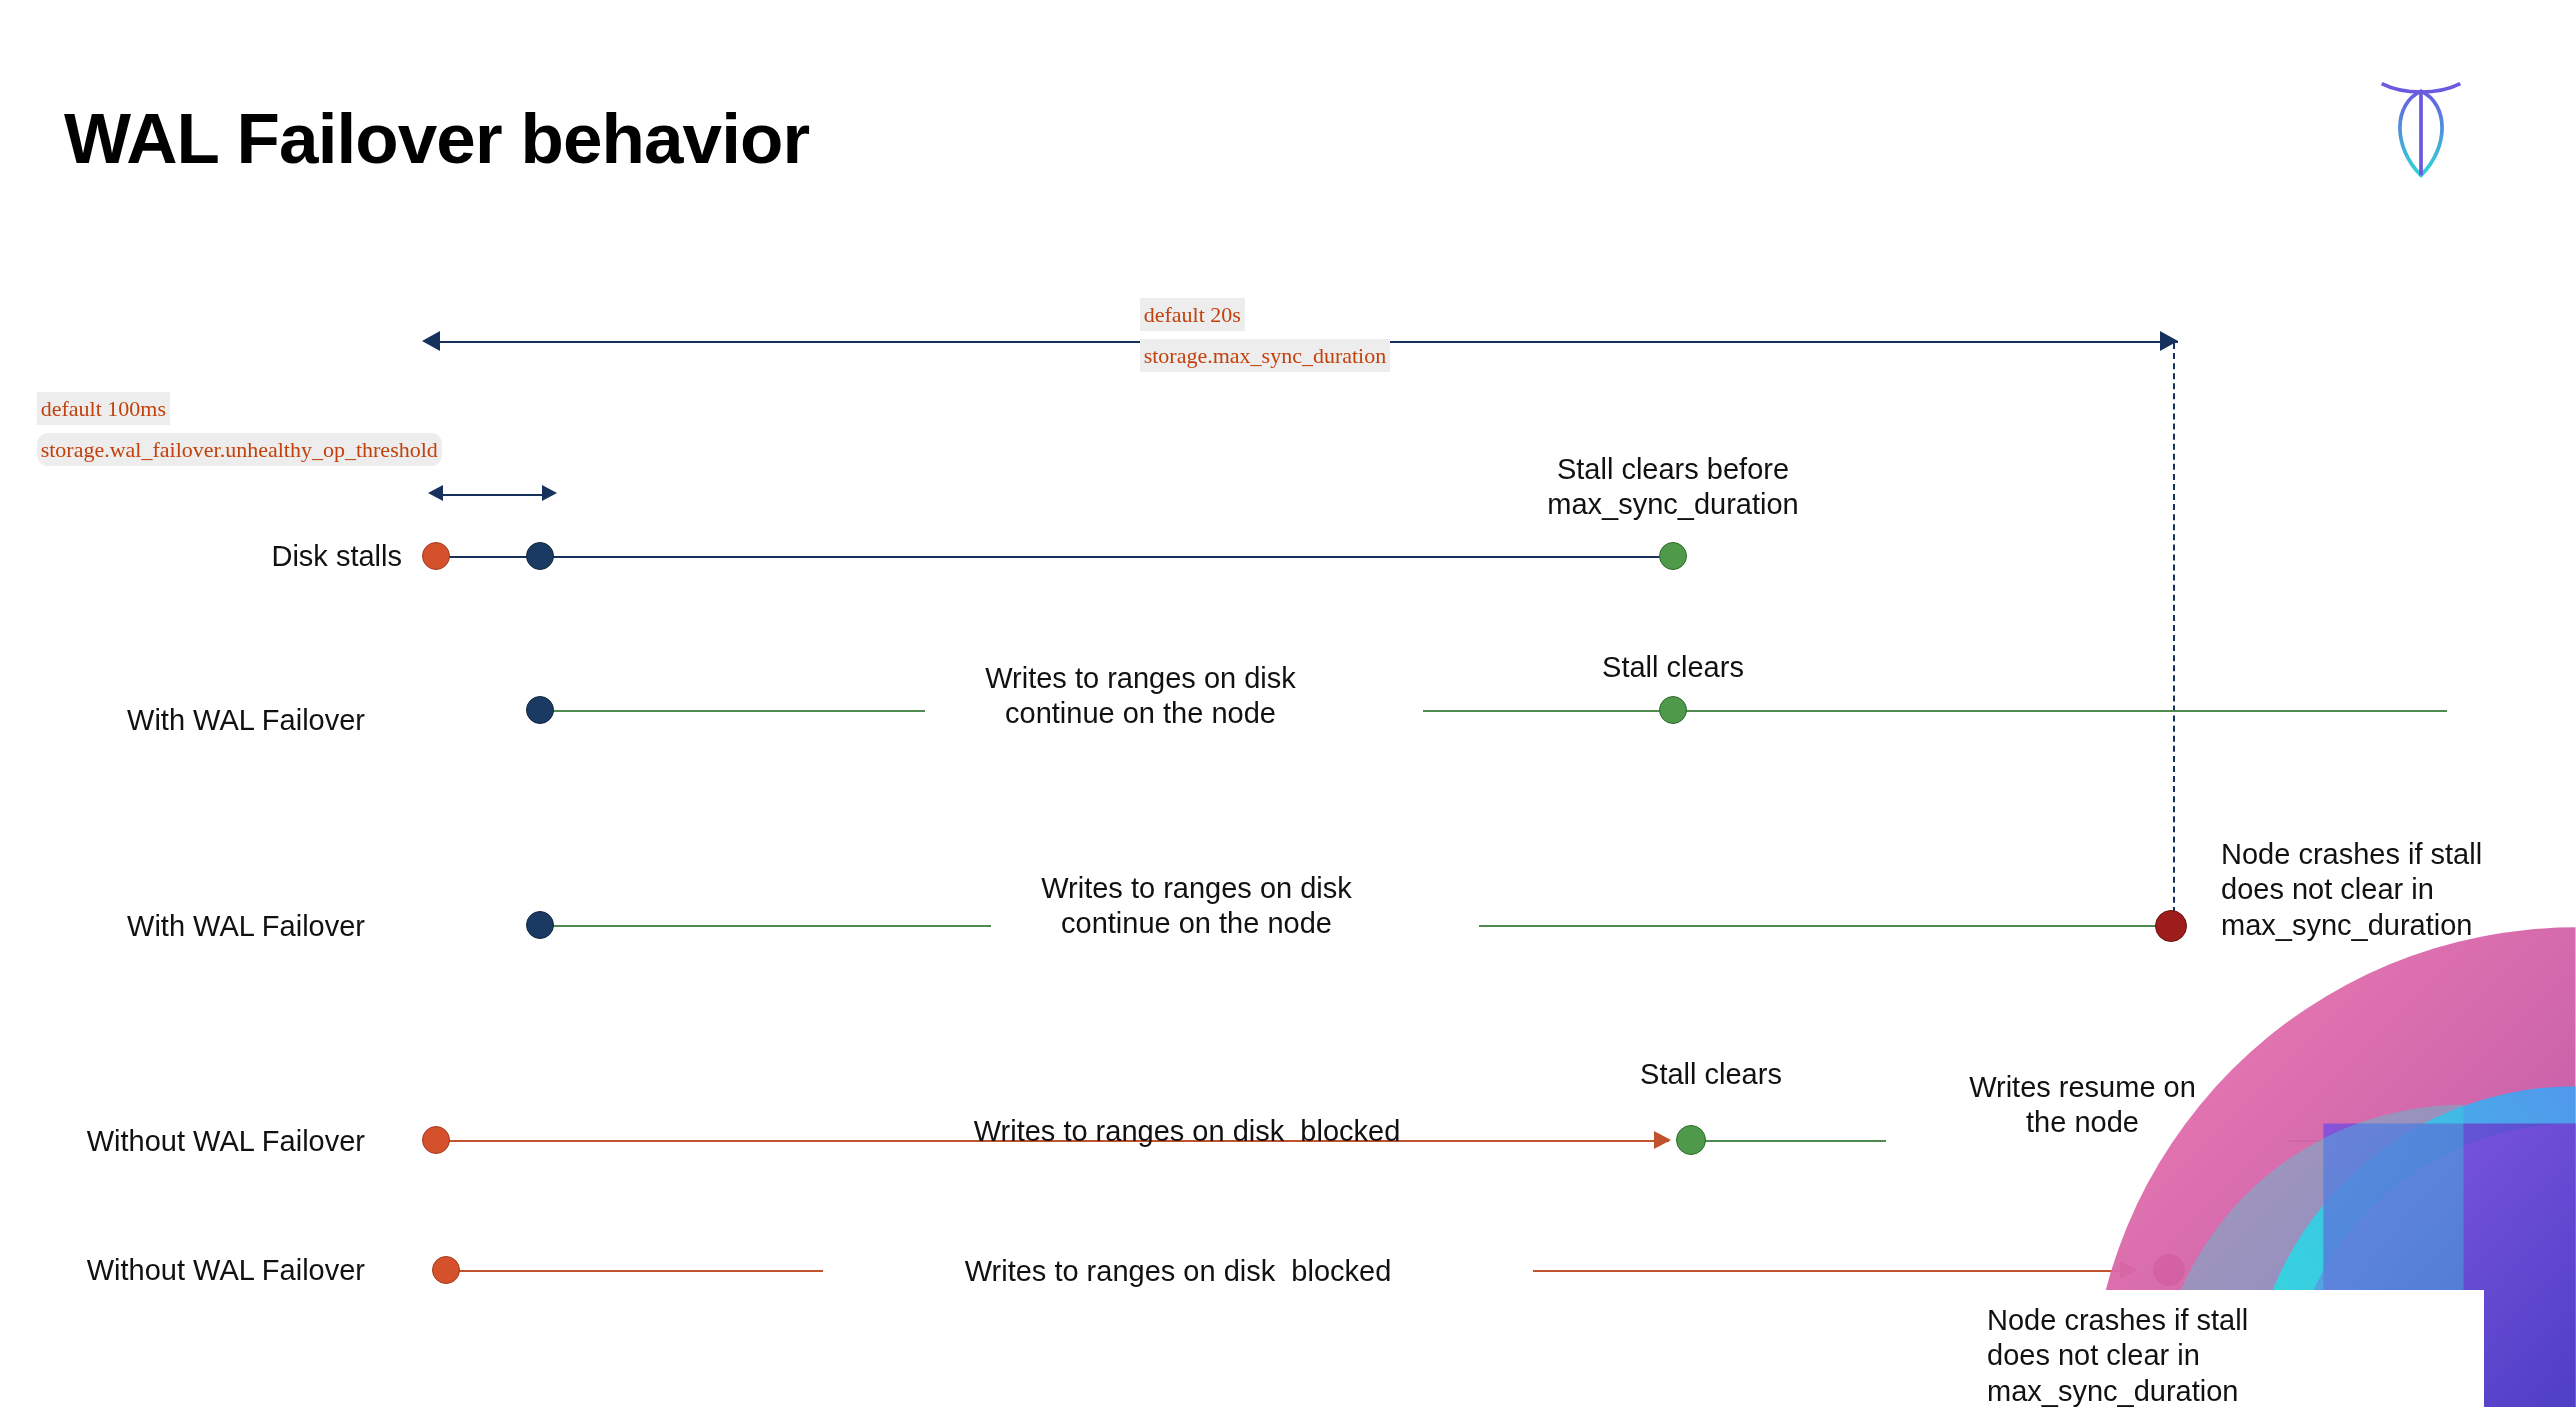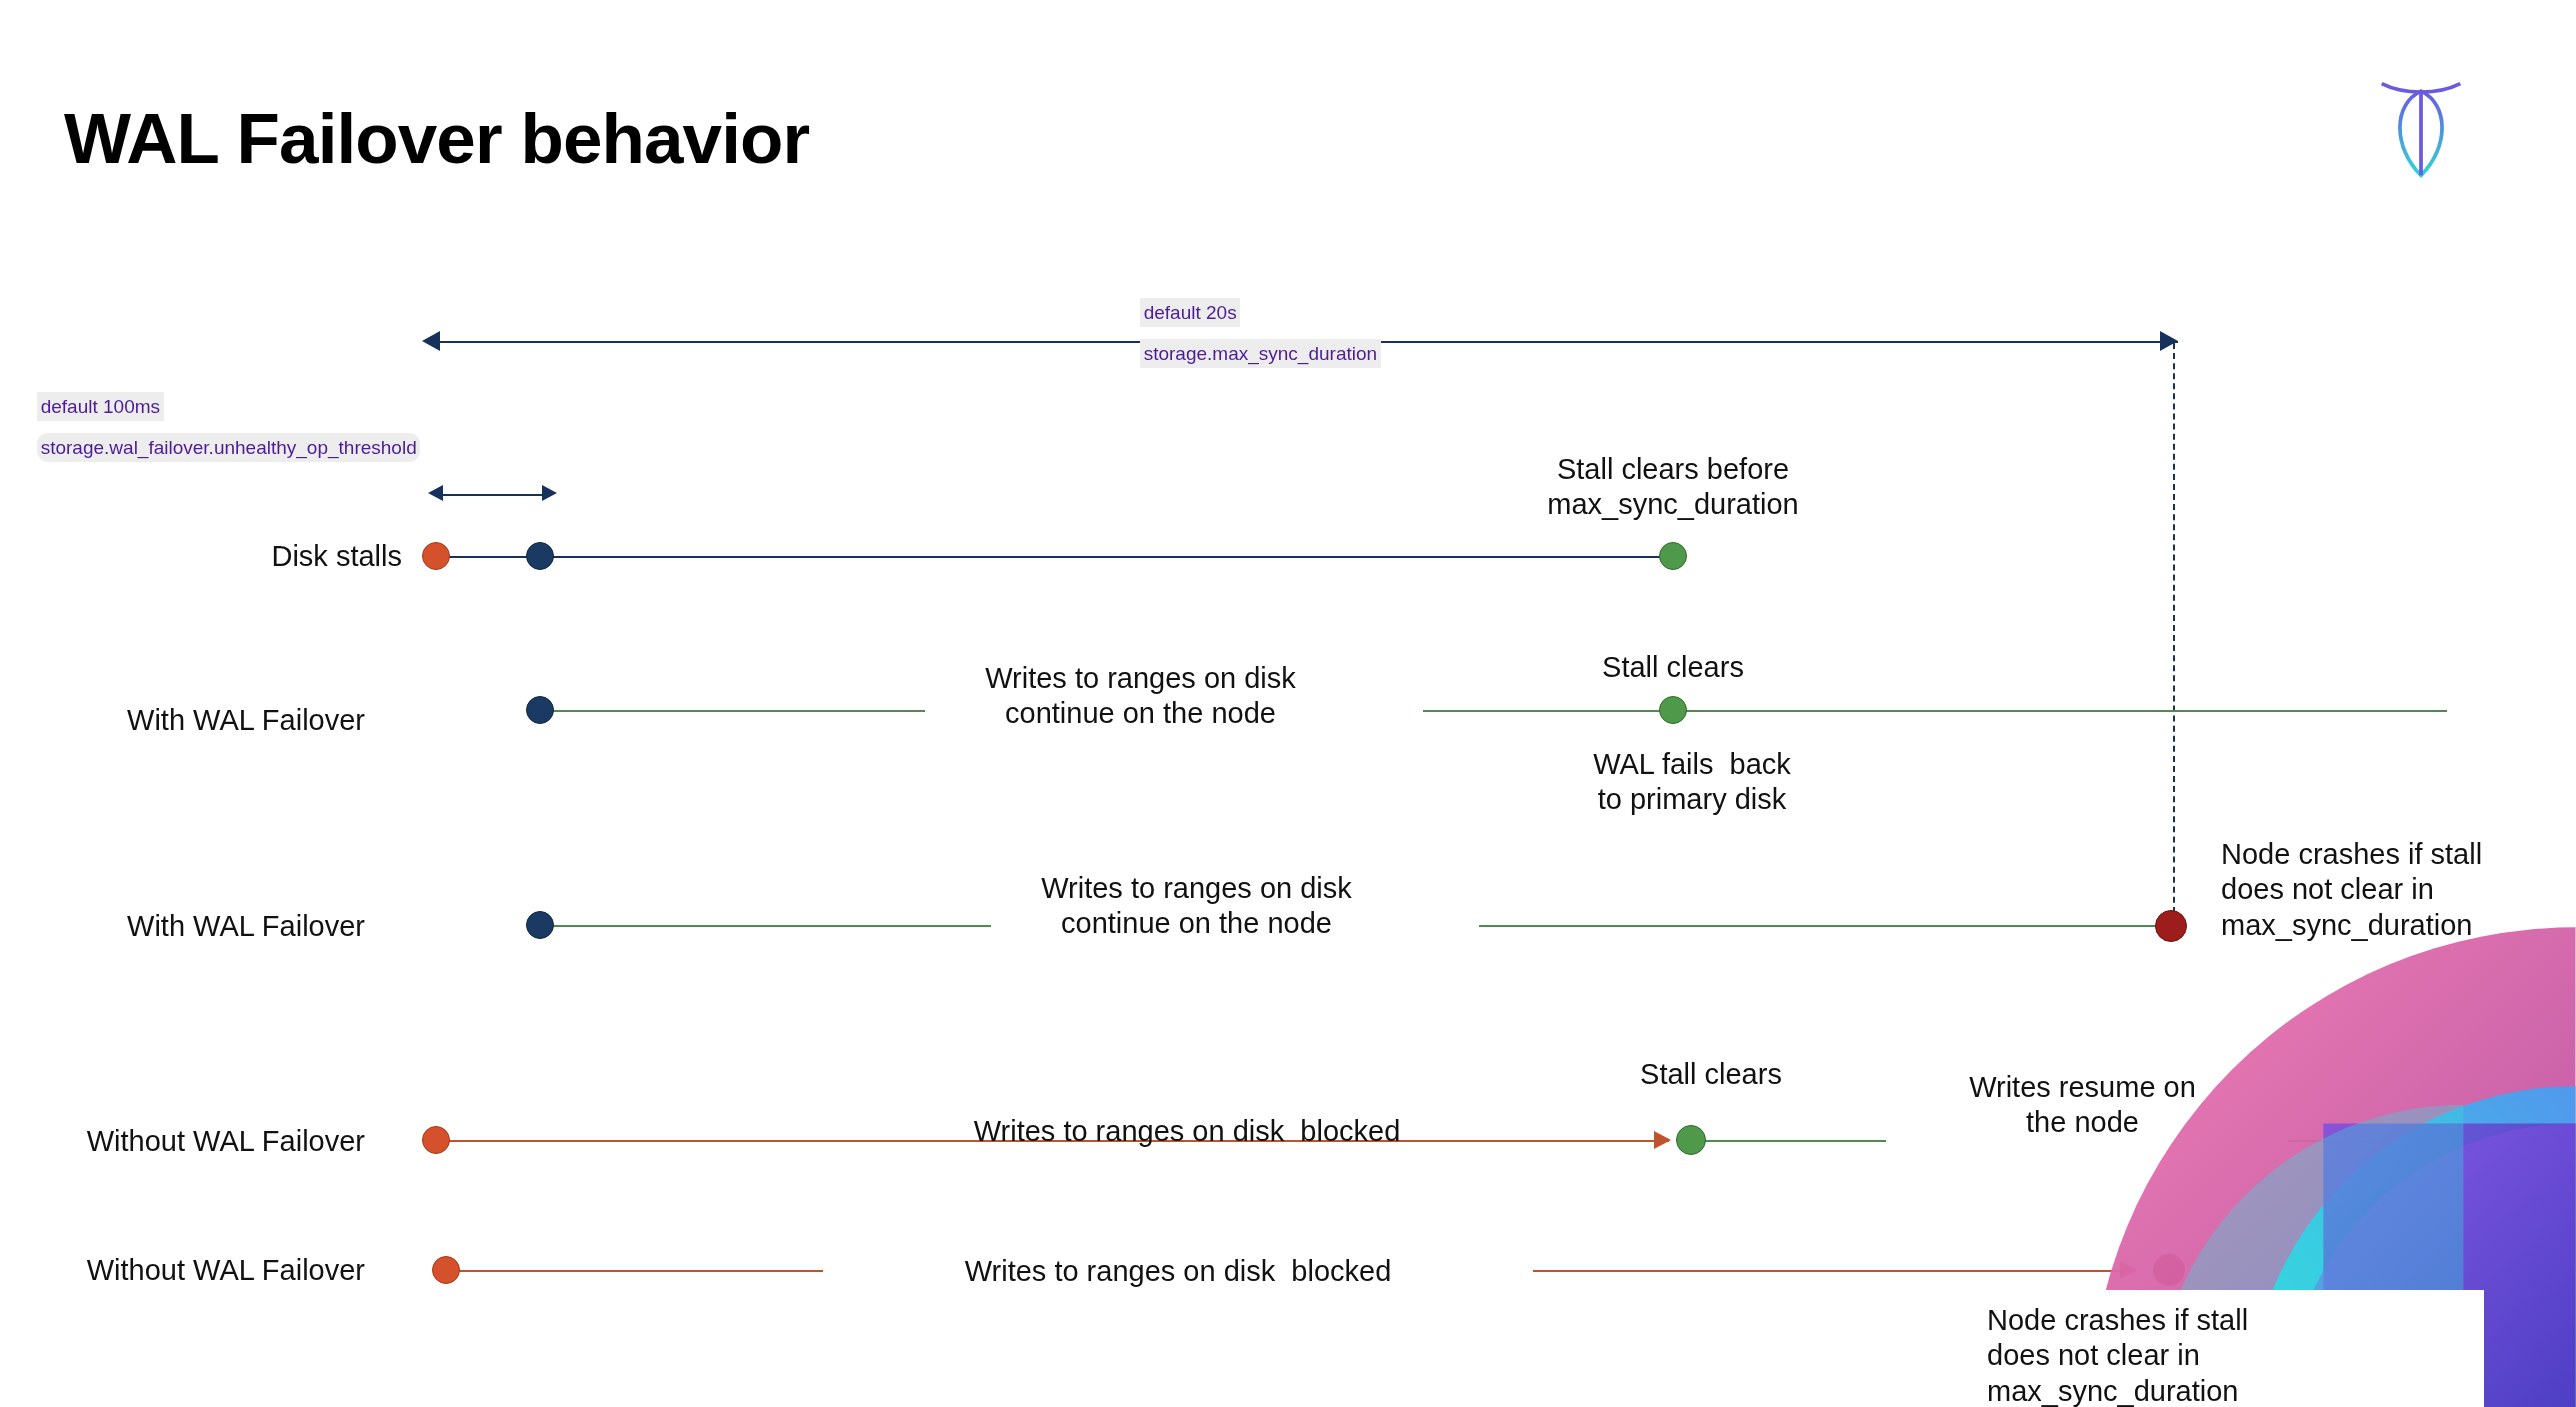--- a/index.html
+++ b/index.html
@@ -43,25 +43,25 @@
     position: absolute;
     font-size: 29px;
     line-height: 1.22;
     color: #111111;
     white-space: pre;
   }
   .lbl.center { text-align: center; }
   .lbl.right  { text-align: right; }
   .mono {
     position: absolute;
-    font-family: Liberation Sans, sans-serif;
-    font-size: 19px;
+    font-family: Liberation Serif, serif;
+    font-size: 22px;
     line-height: 1.35;
     background: #ededed;
-    color: #4c1d95;
+    color: #c2410c;
     padding: 1.9px 3.7px;
     white-space: pre;
   }
   
   .hline {
     position: absolute;
     height: 0;
     border-top-width: 2.8px;
     border-top-style: solid;
   }
@@ -188,22 +188,20 @@
   <div class="lbl right" style="left:0px; top:659px; width:365px;">With WAL Failover</div>
 
   <div class="hline green" style="left:542px; top:666px; width:383px;"></div>
   <div class="hline green" style="left:1423px; top:666px; width:1024px;"></div>
   <div class="dot dot-navy" style="left:526px; top:652px; width:28px; height:28px;"></div>
   <div class="dot dot-green" style="left:1659px; top:652px; width:28px; height:28px;"></div>
 
   <div class="lbl center" style="left:935px; top:617px; width:411px;">Writes to ranges on disk
 continue on the node</div>
   <div class="lbl center" style="left:1514px; top:606px; width:318px;">Stall clears</div>
-  <div class="lbl center" style="left:1505px; top:703px; width:374px;">WAL fails  back
-to primary disk</div>
 
   <div class="lbl right" style="left:0px; top:865px; width:365px;">With WAL Failover</div>
 
   <div class="hline green" style="left:542px; top:881px; width:449px;"></div>
   <div class="hline green" style="left:1479px; top:881px; width:692px;"></div>
   <div class="dot dot-navy" style="left:526px; top:867px; width:28px; height:28px;"></div>
   <div class="dot dot-dkred" style="left:2155px; top:866px; width:32px; height:32px;"></div>
 
   <div class="lbl center" style="left:991px; top:827px; width:411px;">Writes to ranges on disk
 continue on the node</div>

